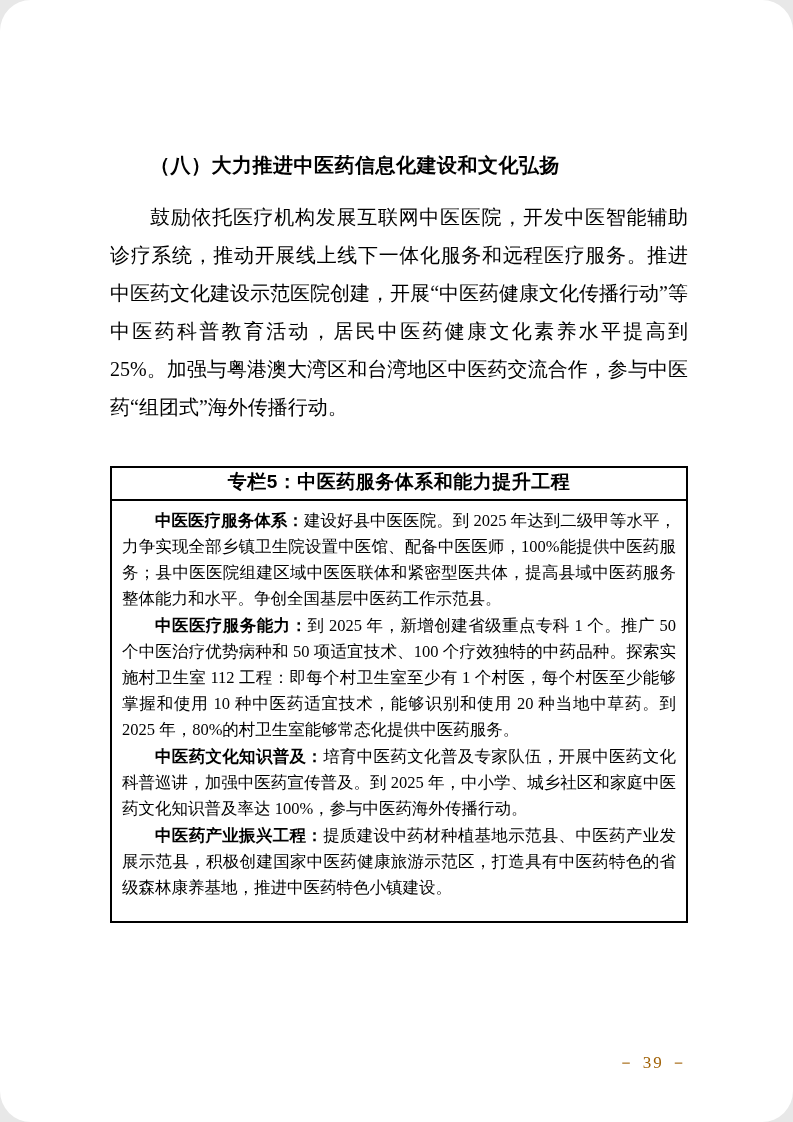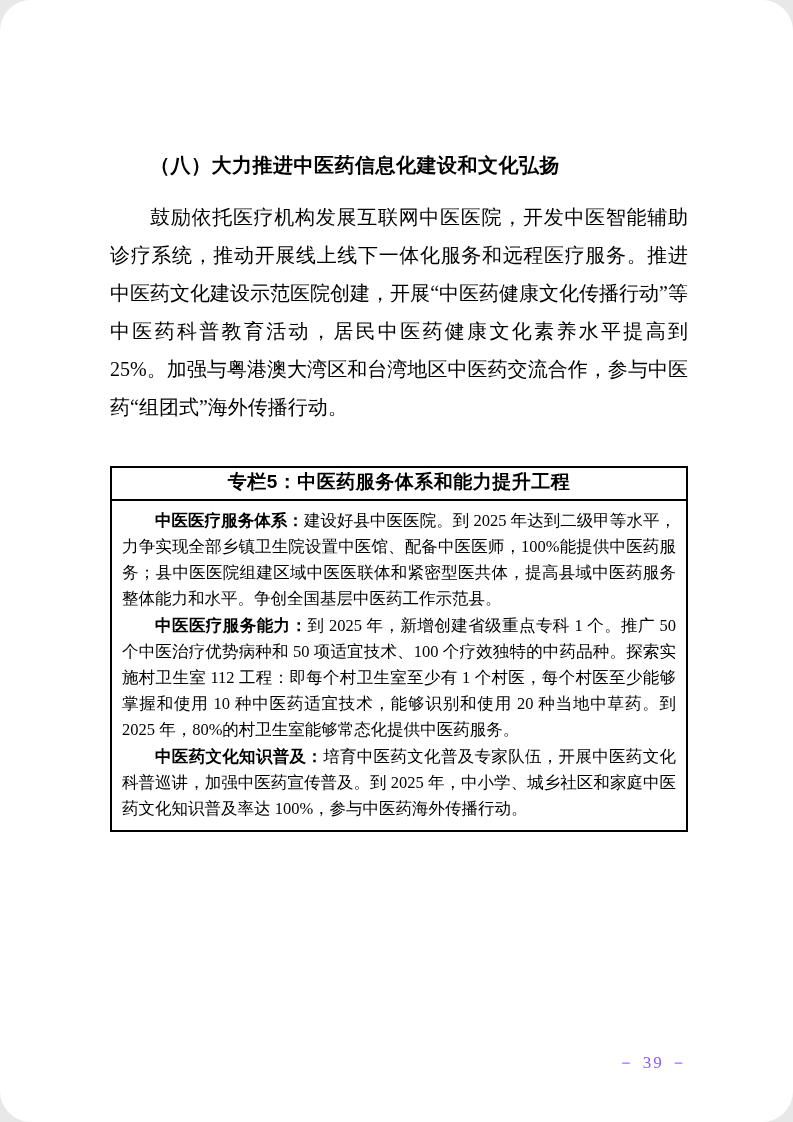--- a/index.html
+++ b/index.html
@@ -43,40 +43,40 @@
   .box-title {
     font-family: "Liberation Sans", sans-serif;
     font-size: 19px;
     font-weight: bold;
     text-align: center;
     padding: 1px 0 4px 0;
     border-bottom: 2px solid #000000;
     letter-spacing: 0.5px;
   }
   .box-body {
-    padding: 6px 10px 8px 10px;
+    padding: 6px 10px 20px 10px;
   }
   .box-item {
     font-size: 16.5px;
     line-height: 26px;
     text-align: justify;
     text-indent: 2em;
     margin: 0;
   }
   .box-item-label {
     font-family: "Liberation Sans", sans-serif;
     font-weight: bold;
   }
   .page-number {
     position: absolute;
     right: 104px;
     bottom: 48px;
     font-size: 17px;
     letter-spacing: 2px;
-    color: #8b5cf6;
+    color: #a16207;
   }
 </style>
 </head>
 <body>
 
 <div class="page">
   <div class="content">
 
     <h2 class="section-heading">（八）大力推进中医药信息化建设和文化弘扬</h2>
 
@@ -86,20 +86,21 @@
       <div class="box-title">专栏5：中医药服务体系和能力提升工程</div>
       <div class="box-body">
 
         <p class="box-item"><span class="box-item-label">中医医疗服务体系：</span><span>建设好县中医医院。到 2025 年达到二级甲等水平，力争实现全部乡镇卫生院设置中医馆、配备中医医师，100%能提供中医药服务；县中医医院组建区域中医医联体和紧密型医共体，提高县域中医药服务整体能力和水平。争创全国基层中医药工作示范县。</span></p>
 
         <p class="box-item"><span class="box-item-label">中医医疗服务能力：</span><span>到 2025 年，新增创建省级重点专科 1 个。推广 50 个中医治疗优势病种和 50 项适宜技术、100 个疗效独特的中药品种。探索实施村卫生室 112 工程：即每个村卫生室至少有 1 个村医，每个村医至少能够掌握和使用 10 种中医药适宜技术，能够识别和使用 20 种当地中草药。到 2025 年，80%的村卫生室能够常态化提供中医药服务。</span></p>
 
 
         <p class="box-item"><span class="box-item-label">中医药文化知识普及：</span><span>培育中医药文化普及专家队伍，开展中医药文化科普巡讲，加强中医药宣传普及。到 2025 年，中小学、城乡社区和家庭中医药文化知识普及率达 100%，参与中医药海外传播行动。</span></p>
 
+        <p class="box-item"><span class="box-item-label">中医药产业振兴工程：</span><span>提质建设中药材种植基地示范县、中医药产业发展示范县，积极创建国家中医药健康旅游示范区，打造具有中医药特色的省级森林康养基地，推进中医药特色小镇建设。</span></p>
 
 
       </div>
     </div>
 
   </div>
 
   <div class="page-number">－ 39 －</div>
 </div>
 

